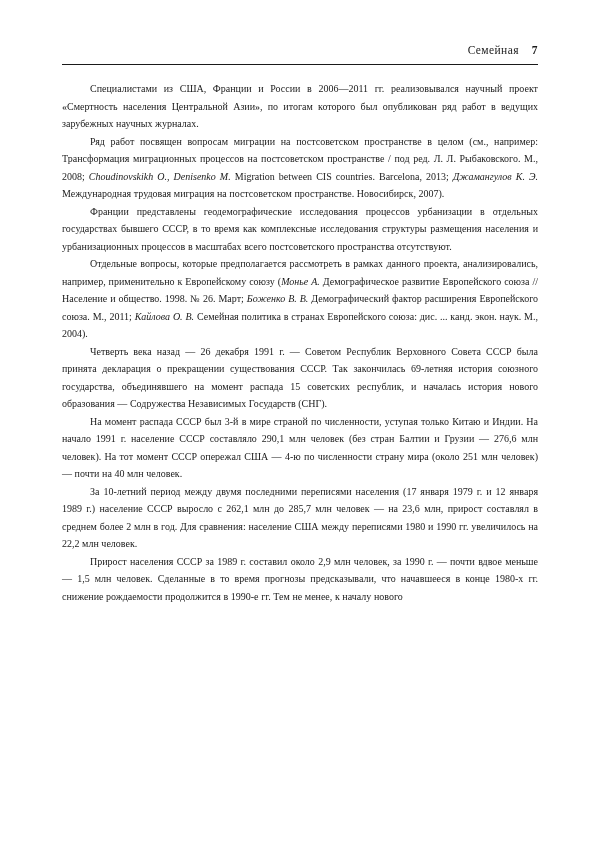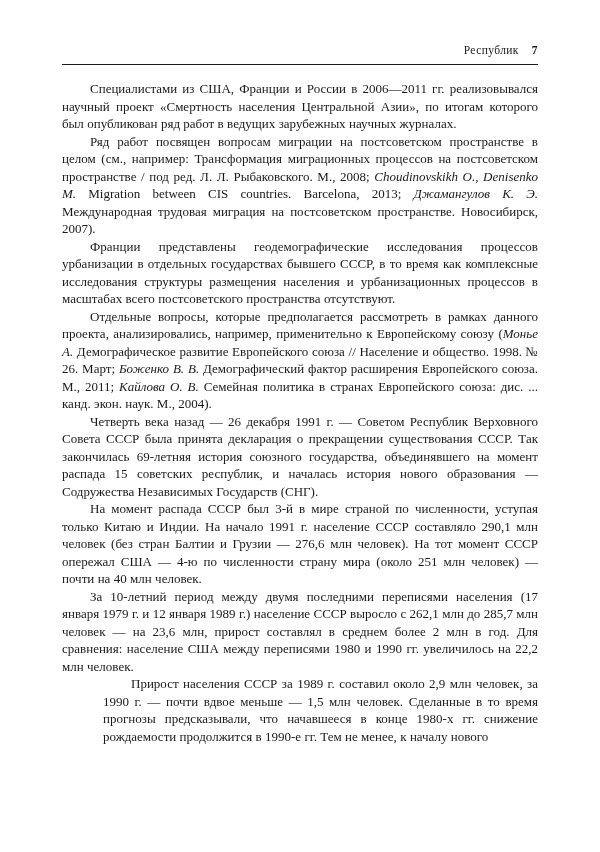--- a/index.html
+++ b/index.html
@@ -52,41 +52,40 @@
   .text-body {
     position: absolute;
     top: 80px;
     left: 62px;
     width: 476px;
   }
   p.para {
     margin: 0;
     text-indent: 28px;
     text-align: justify;
-    font-size: 13px;
+    font-size: 10px;
     line-height: 17.5px;
     hyphens: manual;
     word-spacing: 0.1px;
   }
   em.name {
     font-style: italic;
   }
   
   p.para:last-child {
     text-align: justify;
-    margin-left: 41px;
   }
 </style>
 </head>
 <body>
 
 <div class="page">
 
   <div class="running-head">
-    <span class="rh-title">Республик</span>
+    <span class="rh-title">Семейная</span>
     <span class="rh-page">7</span>
   </div>
 
   <div class="head-rule"></div>
 
   <div class="text-body">
       <p class="para"><span>Специалистами из США, Франции и России в 2006—2011 гг. реализовывался научный проект «Смертность населения Центральной Азии», по итогам которого был опубликован ряд работ в ведущих зарубежных научных журналах.</span></p>
       <p class="para"><span>Ряд работ посвящен вопросам миграции на постсоветском пространстве в целом (см., например: Трансформация миграционных процессов на постсоветском пространстве / под ред. Л. Л. Рыбаковского. М., 2008; </span><em class="name">Choudinovskikh O., Denisenko M.</em><span> Migration between CIS countries. Barcelona, 2013; </span><em class="name">Джамангулов К. Э.</em><span> Международная трудовая миграция на постсоветском пространстве. Новосибирск, 2007).</span></p>
       <p class="para"><span>Франции представлены геодемографические исследования процессов урбанизации в отдельных государствах бывшего СССР, в то время как комплексные исследования структуры размещения населения и урбанизационных процессов в масштабах всего постсоветского пространства отсутствуют.</span></p>
       <p class="para"><span>Отдельные вопросы, которые предполагается рассмотреть в рамках данного проекта, анализировались, например, применительно к Европейскому союзу (</span><em class="name">Монье А.</em><span> Демографическое развитие Европейского союза // Население и общество. 1998. № 26. Март; </span><em class="name">Боженко В. В.</em><span> Демографический фактор расширения Европейского союза. М., 2011; </span><em class="name">Кайлова О. В.</em><span> Семейная политика в странах Европейского союза: дис. ... канд. экон. наук. М., 2004).</span></p>

